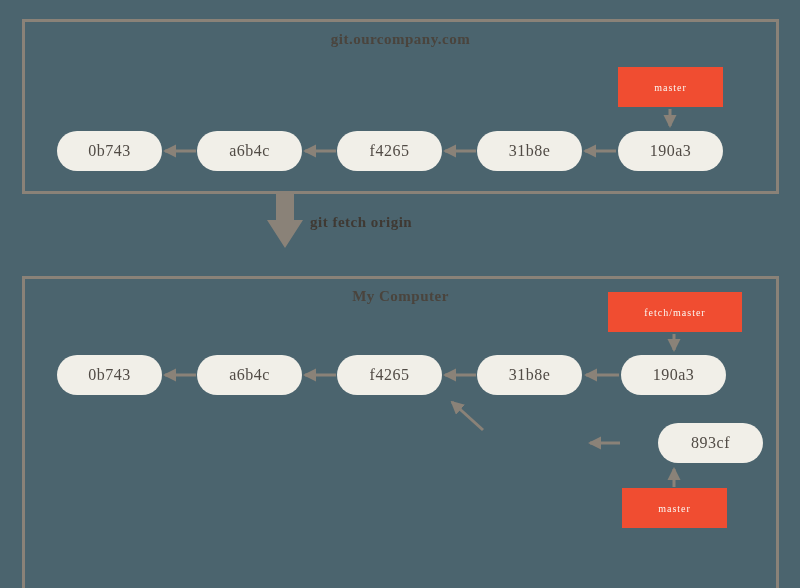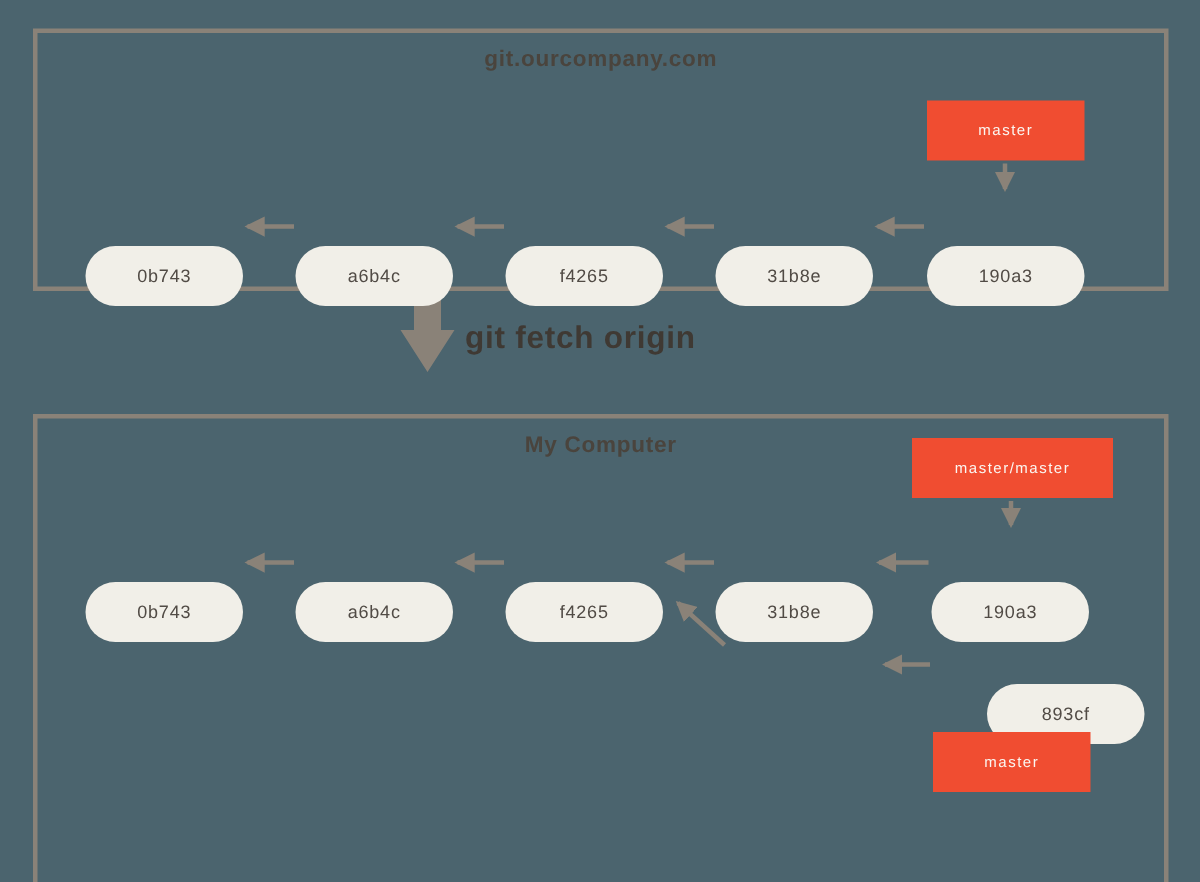--- a/index.html
+++ b/index.html
@@ -1,47 +1,47 @@
 <!DOCTYPE html>
 <html style="--background: #4B646E; --frame: #8A8278; --arrow: #8A8278; --node_fill: #F1EFE8; --node_text: #514B45; --ref_bg: #F04D31; --ref_text: #FBF7F2; --title_text: #4A443D; --command_text: #3F3933;"><head>
 <meta charset="utf-8">
 <style>
   html,body{margin:0;padding:0;background:#4B646E;}
   .stage{
     position:relative;width:784px;height:588px;overflow:hidden;
     background:var(--background);
-    font-family:Liberation Sans, sans-serif;
+    font-family:Liberation Serif, serif;
   }
   .arrows{position:absolute;left:0;top:0;pointer-events:none;}
   .arrows line{stroke:var(--arrow);stroke-width:3;}
   .arrows .ah{fill:var(--arrow);}
   .fetch-poly{fill:var(--arrow);}
   .repo-box{
     position:absolute;border:3px solid var(--frame);
     background:transparent;
   }
   .box-title{
     position:absolute;left:0;right:0;top:9px;text-align:center;
     font-weight:bold;font-size:15px;color:var(--title_text);
     letter-spacing:0.5px;
   }
   .pill{
     position:absolute;width:105px;height:40px;border-radius:20px;
     background:var(--node_fill);color:var(--node_text);
     display:flex;align-items:center;justify-content:center;
-    font-size:12px;letter-spacing:0.5px;margin-top:33px;
+    font-size:16px;letter-spacing:0.5px;
   }
   .ref{
     position:absolute;height:40px;background:var(--ref_bg);
     color:var(--ref_text);display:flex;align-items:center;justify-content:center;
     font-size:10px;letter-spacing:1px;
   }
   .cmd{
     position:absolute;left:310px;top:214px;
-    font-weight:bold;font-size:21px;color:var(--command_text);
+    font-weight:bold;font-size:15px;color:var(--command_text);
     letter-spacing:0.5px;
   }
 </style>
 </head>
 <body>
 
 <div class="stage">
 
   <svg class="arrows" width="800" height="588" viewBox="0 0 800 588">
     <defs>
@@ -87,17 +87,17 @@
   </div>
 
   <div class="pill" style="left:57px;top:355px;">0b743</div>
   <div class="pill" style="left:197px;top:355px;">a6b4c</div>
   <div class="pill" style="left:337px;top:355px;">f4265</div>
   <div class="pill" style="left:477px;top:355px;">31b8e</div>
   <div class="pill" style="left:621px;top:355px;">190a3</div>
 
   <div class="pill" style="left:658px;top:423px;">893cf</div>
 
-  <div class="ref" style="left:608px;top:292px;width:134px;">master/master</div>
+  <div class="ref" style="left:608px;top:292px;width:134px;">fetch/master</div>
 
   <div class="ref" style="left:622px;top:488px;width:105px;">master</div>
 
 </div>
 
 </body></html>

